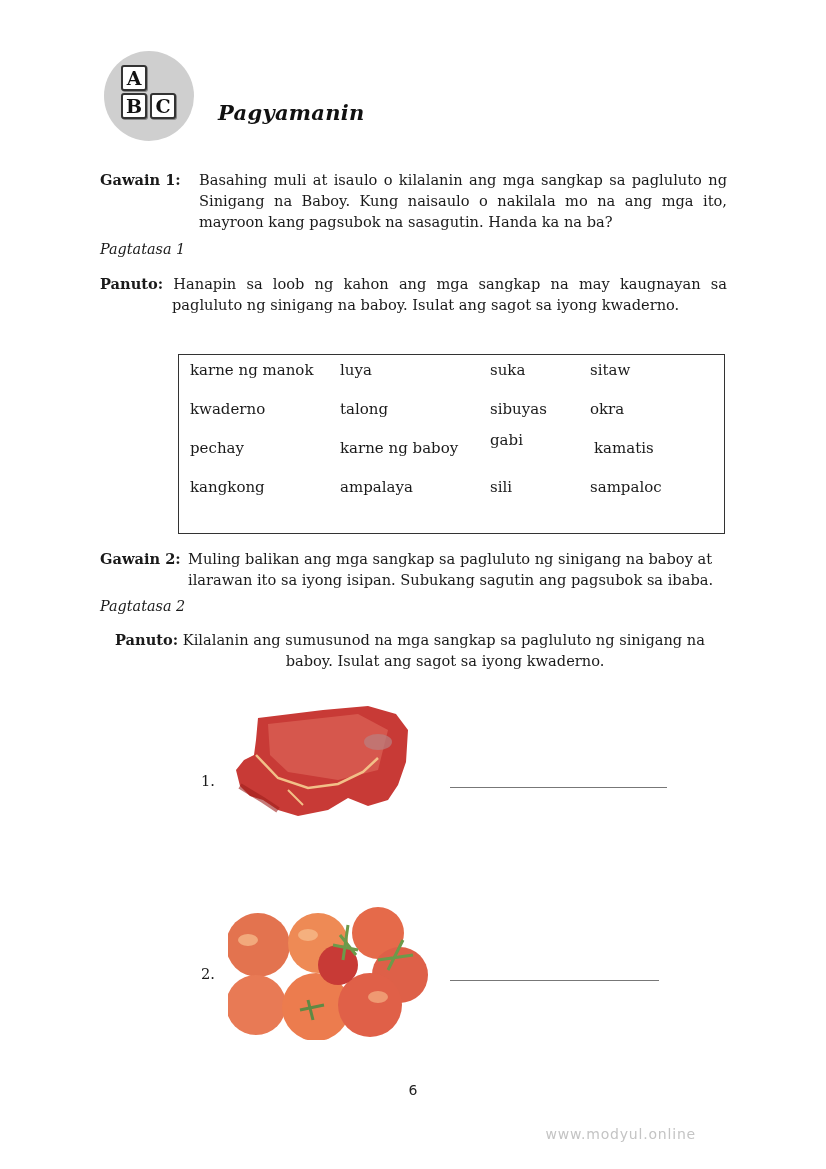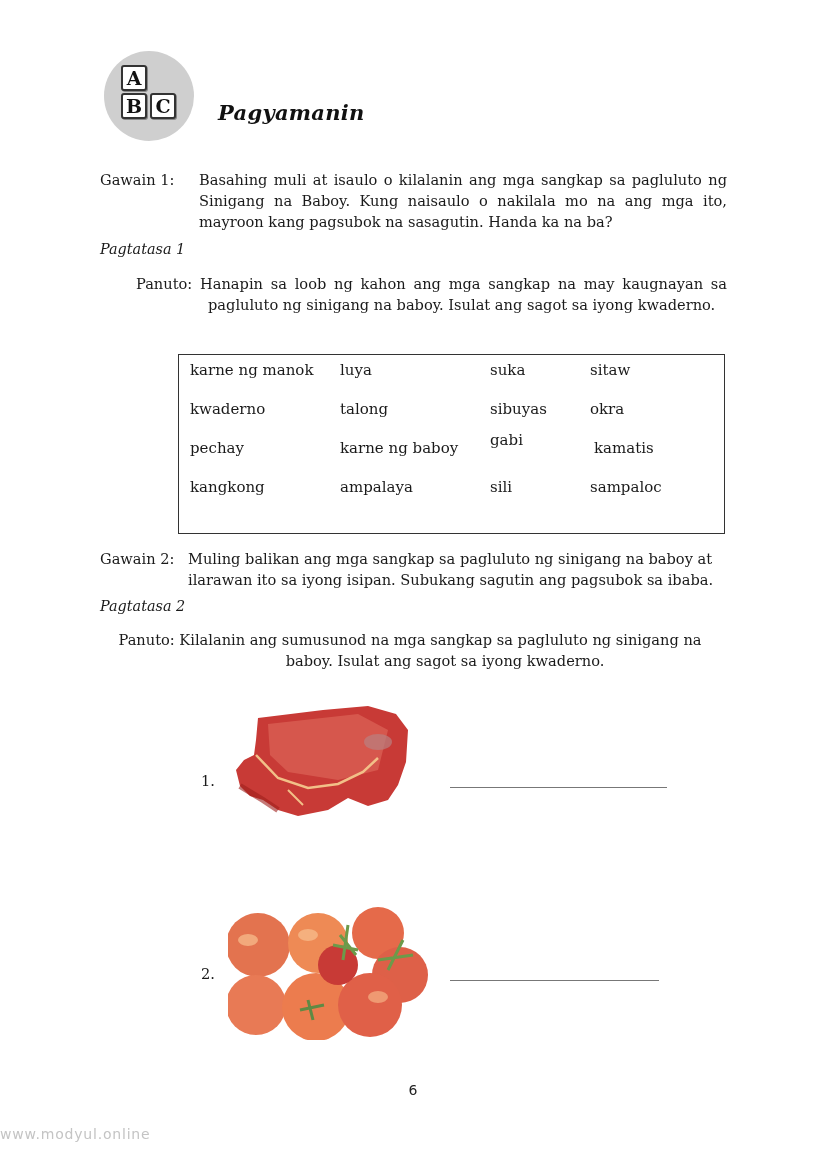--- a/index.html
+++ b/index.html
@@ -18,51 +18,51 @@
       border: 2px solid #333; border-radius: 3px; box-sizing: border-box;
       font-family: "DejaVu Serif", serif; font-weight: bold; font-size: 19px;
       text-align: center; line-height: 23px; color: #111;
       box-shadow: 1px 1px 0 #888;
     }
     .heading {
       left: 218px; top: 100px; font-size: 21px; font-weight: bold; font-style: italic;
       font-family: "DejaVu Serif", serif; color: #111; letter-spacing: 0.3px;
     }
     .txt { font-size: 14.6px; line-height: 21px; }
-    .label { font-weight: normal; }
+    .label { font-weight: bold; }
     .just { text-align: justify; text-align-last: left; }
     .italic { font-style: italic; font-size: 14.4px; }
     .box {
       left: 178px; top: 354px; width: 547px; height: 180px;
       border: 1.5px solid #333; box-sizing: border-box;
     }
     .cell { position: absolute; font-size: 15px; white-space: nowrap; }
     .num { font-size: 14.6px; }
     .blank { height: 0; border-top: 1.5px solid #777; }
     .page-num { left: 0; width: 826px; top: 1082px; text-align: center; font-size: 14px;
       font-family: "DejaVu Sans", sans-serif; color: #222; }
-    .watermark { left: 0; width: 696px; top: 1126px; text-align: left; font-size: 14px;
+    .watermark { left: 0; width: 696px; top: 1126px; text-align: right; font-size: 14px;
       font-family: "DejaVu Sans", sans-serif; color: #c4c4c4; letter-spacing: 0.8px; }
   </style>
 </head>
 <body>
 
 <div class="abs logo-circle">
   <div class="block" style="left:17px; top:14px;">A</div>
   <div class="block" style="left:17px; top:42px;">B</div>
   <div class="block" style="left:46px; top:42px;">C</div>
 </div>
 <div class="abs heading">Pagyamanin</div>
 
 <div class="abs txt label" style="left:100px; top:169px;">Gawain 1:</div>
 <div class="abs txt just" style="left:199px; top:169px; width:528px;">Basahing muli at isaulo o kilalanin ang mga sangkap sa pagluluto ng Sinigang na Baboy. Kung naisaulo o nakilala mo na ang mga ito, mayroon kang pagsubok na sasagutin. Handa ka na ba?</div>
 
 <div class="abs italic" style="left:100px; top:241px;">Pagtatasa 1</div>
 <div class="abs txt" style="left:100px; top:273px; width:627px;">
-  <div class="just" style="text-indent:-72px; padding-left:72px;margin-left:36px;">
+  <div class="just" style="text-indent:-72px; padding-left:72px;">
     <span class="label">Panuto:</span>
     <span>Hanapin sa loob ng kahon ang mga sangkap na may kaugnayan sa pagluluto ng sinigang na baboy. Isulat ang sagot sa iyong kwaderno.</span>
   </div>
 </div>
 
 <div class="abs box">
   <div class="cell" style="left:11px; top:6px;">karne ng manok</div>
   <div class="cell" style="left:161px; top:6px;">luya</div>
   <div class="cell" style="left:311px; top:6px;">suka</div>
   <div class="cell" style="left:411px; top:6px;">sitaw</div>

